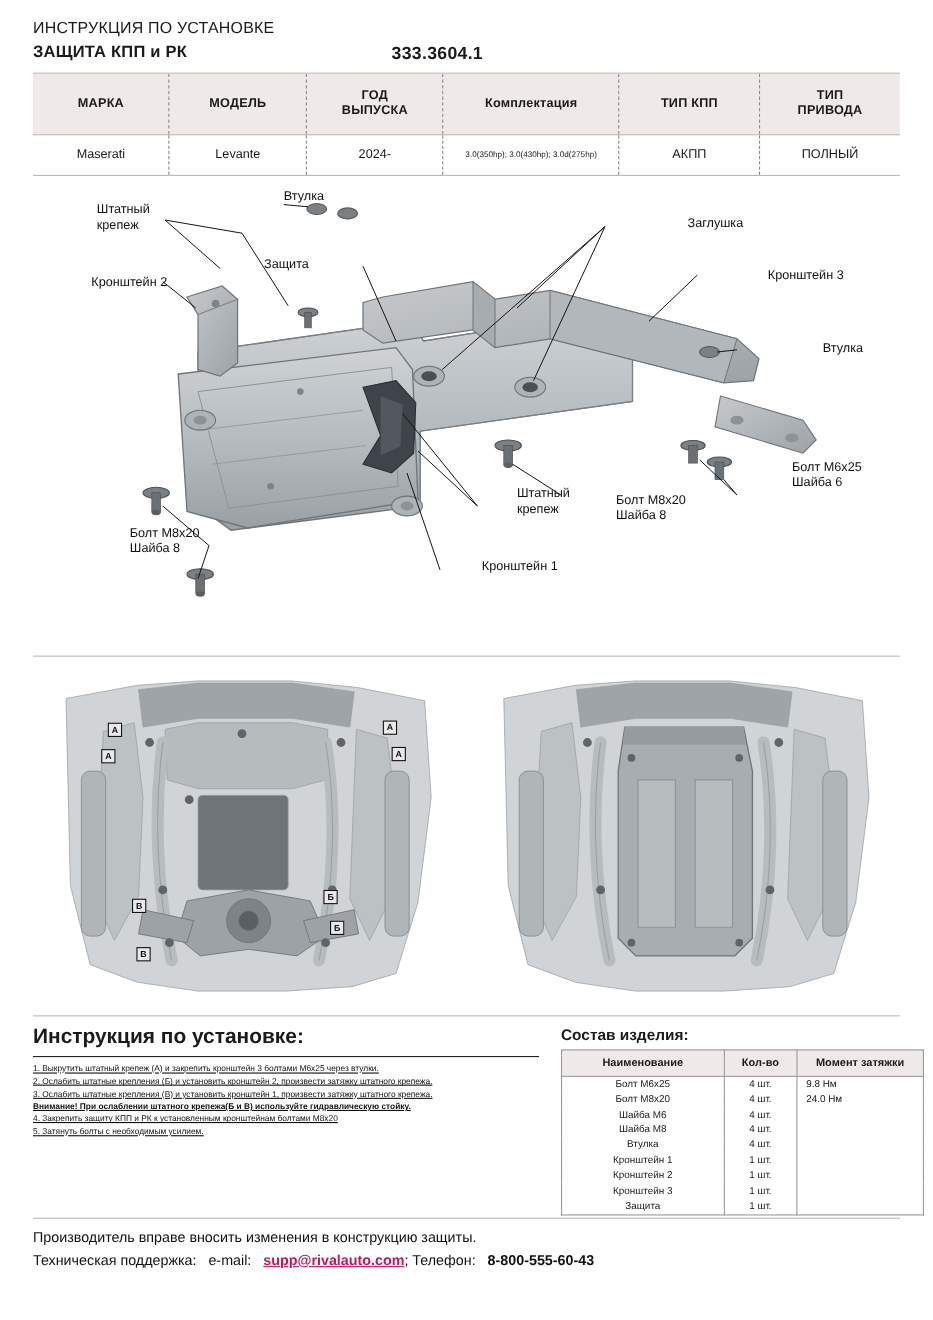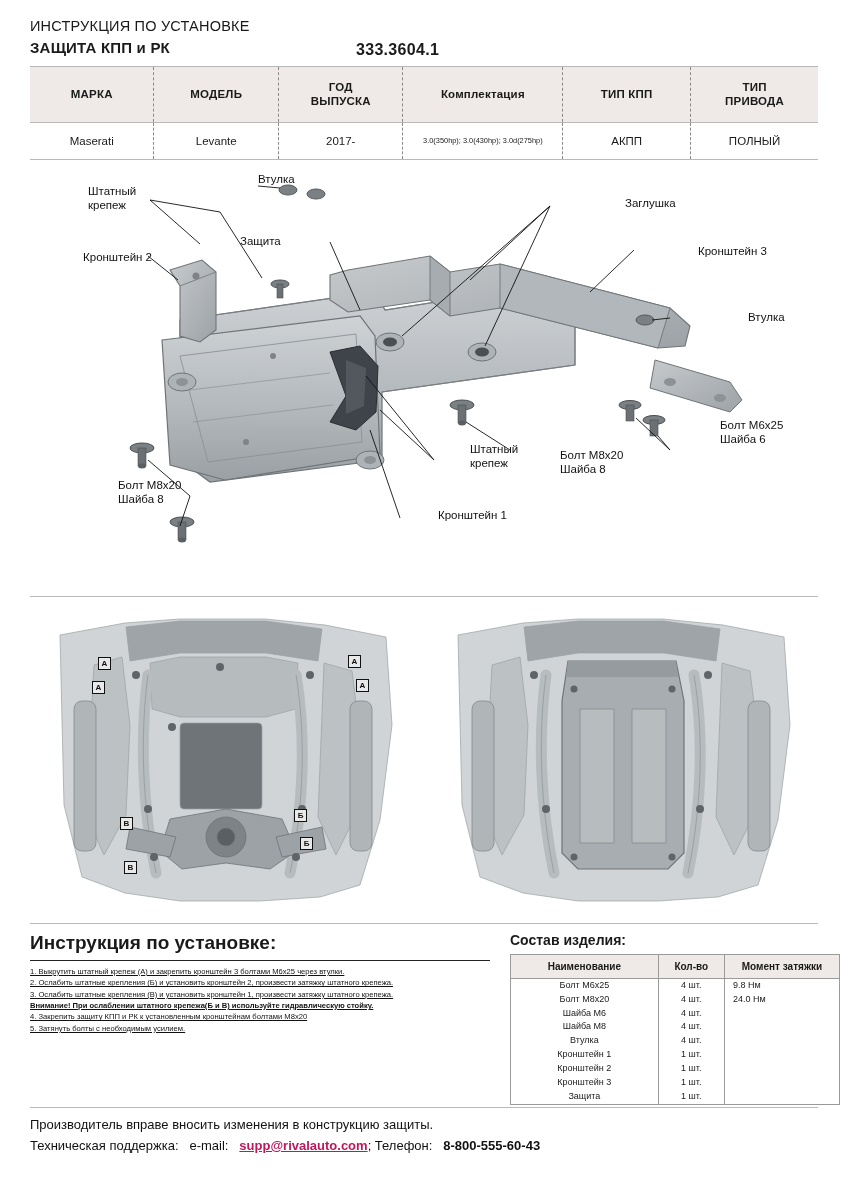--- a/index.html
+++ b/index.html
@@ -249,21 +249,21 @@
         <th class="col-compl"><span>Комплектация</span></th>
         <th class="col-kpp"><span>ТИП КПП</span></th>
         <th class="col-drive"><span style="white-space:pre-line">ТИП
 ПРИВОДА</span></th>
       </tr>
     </thead>
     <tbody>
       <tr>
         <td>Maserati</td>
         <td>Levante</td>
-        <td>2017-</td>
+        <td>2024-</td>
         <td class="small">3.0(350hp); 3.0(430hp); 3.0d(275hp)</td>
         <td>АКПП</td>
         <td>ПОЛНЫЙ</td>
       </tr>
     </tbody>
   </table>
 
   <div class="diagram">
     <svg width="788" height="430" viewBox="0 0 788 430">
       <defs>

